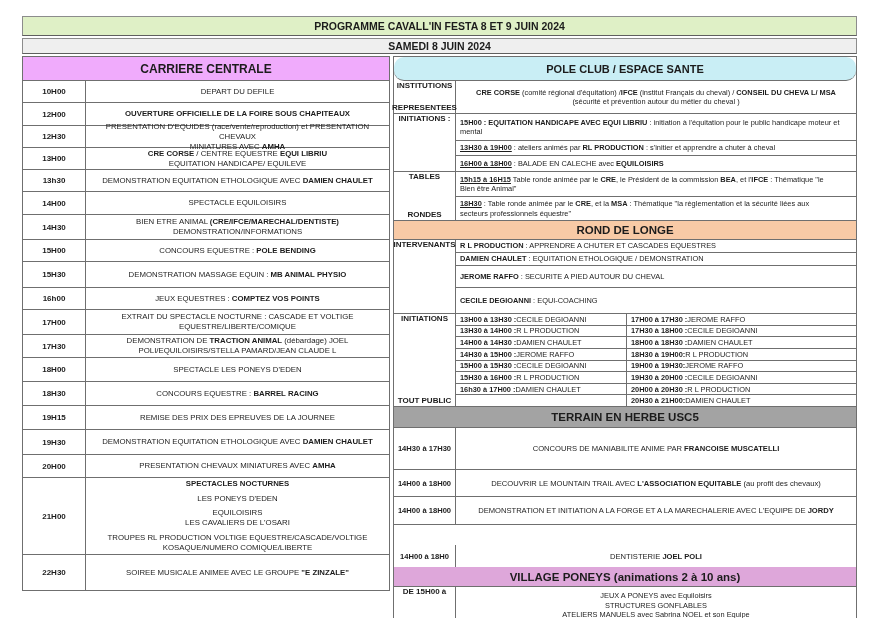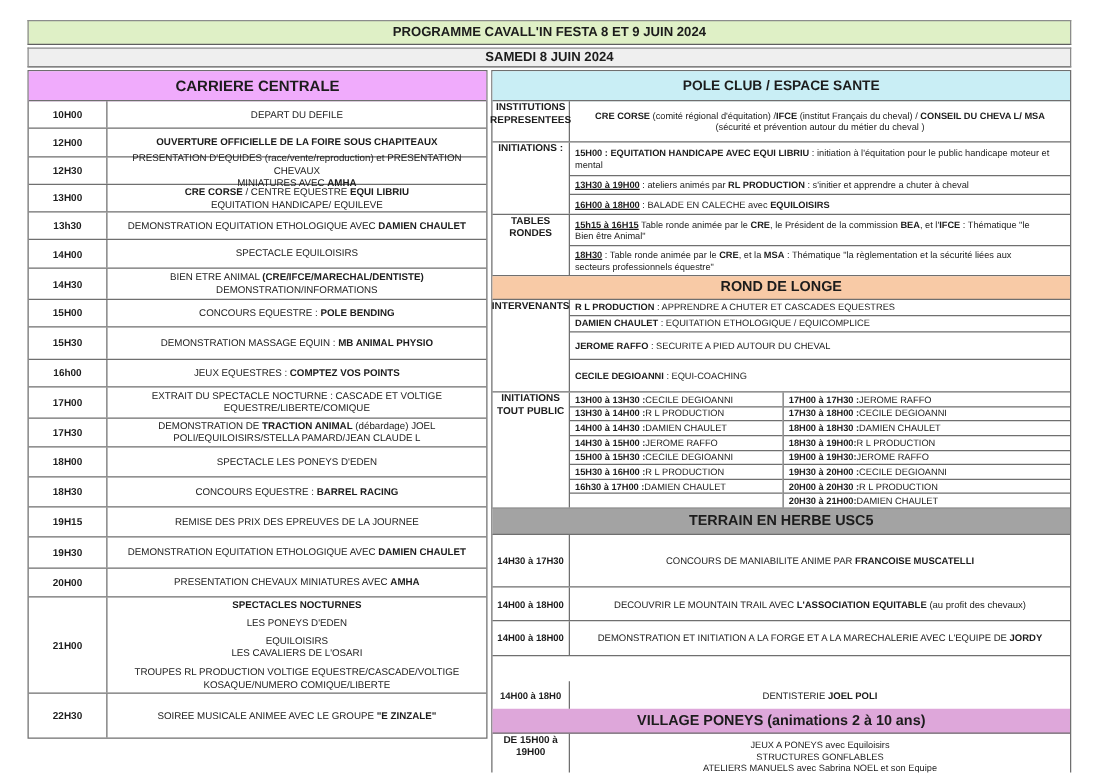--- a/index.html
+++ b/index.html
@@ -22,41 +22,41 @@
     font-weight:bold; font-size:10.5px;
   }
   .col { top:56px; border:1px solid #6f6f6f; background:#fff; }
   .col-left  { left:22px;  width:368px; }
   .col-right { left:393px; width:464px; }
   .col-header {
     height:24px; display:flex; align-items:center; justify-content:center;
     font-weight:bold; font-size:12px; border-bottom:1px solid #6f6f6f;
   }
   .col-left  .col-header { background:#f0abfc; }
-  .col-right .col-header { background:#c9eef5; font-size:11px; }
+  .col-right .col-header { background:#c9eef5; font-size:11px;border-radius:10px; }
 
   
   .lrow { display:flex; border-bottom:1px solid #6f6f6f; }
   .lrow:last-child { border-bottom:none; }
   .ltime {
     width:63px; flex:0 0 63px; border-right:1px solid #6f6f6f;
     display:flex; align-items:center; justify-content:center;
     font-weight:bold; font-size:8px;
   }
   .levent {
     flex:1; display:flex; flex-direction:column; align-items:center; justify-content:center;
     font-size:7.8px; line-height:10px; text-align:center; padding:1px 3px;
   }
 
   
   .rblock { display:flex; border-bottom:1px solid #6f6f6f; }
   .rblock:last-child, .rband:last-child { border-bottom:none; }
   .rlabel {
     width:62px; flex:0 0 62px; border-right:1px solid #6f6f6f;
-    display:flex; flex-direction:column; align-items:center; justify-content:flex-start;
+    display:flex; flex-direction:column; align-items:center; justify-content:space-between;
     font-weight:bold; font-size:8px; line-height:10px; text-align:center;
   }
   .rrows { flex:1; display:flex; flex-direction:column; }
   .rrow {
     border-bottom:1px solid #6f6f6f; display:flex; flex-direction:column; justify-content:center;
     font-size:7.4px; line-height:9.5px; padding:1px 4px;
   }
   .rrow:last-child { border-bottom:none; }
   .rrow.center { align-items:center; text-align:center; }
   .rband {
@@ -282,21 +282,21 @@
       <div class="rband" style="height: 19px; background: rgb(248, 202, 166);">ROND DE LONGE</div>
       <div class="rblock">
         <div class="rlabel">
           <div>INTERVENANTS</div>
         </div>
         <div class="rrows">
           <div class="rrow" style="height: 13px;">
             <div class="line"><span class="b ">R L PRODUCTION</span><span>  :  APPRENDRE A CHUTER ET CASCADES EQUESTRES</span></div>
           </div>
           <div class="rrow" style="height: 13px;">
-            <div class="line"><span class="b ">DAMIEN CHAULET</span><span>  : EQUITATION ETHOLOGIQUE / EQUICOMPLICE</span></div>
+            <div class="line"><span class="b ">DAMIEN CHAULET</span><span>  : EQUITATION ETHOLOGIQUE / DEMONSTRATION</span></div>
           </div>
           <div class="rrow" style="height: 22px;">
             <div class="line"><span class="b ">JEROME RAFFO</span><span>  : SECURITE A PIED AUTOUR DU CHEVAL</span></div>
           </div>
           <div class="rrow" style="height: 25px;">
             <div class="line"><span class="b ">CECILE DEGIOANNI</span><span> : EQUI-COACHING</span></div>
           </div>
         </div>
       </div>
       <div class="rblock" style="height: 93px;">

